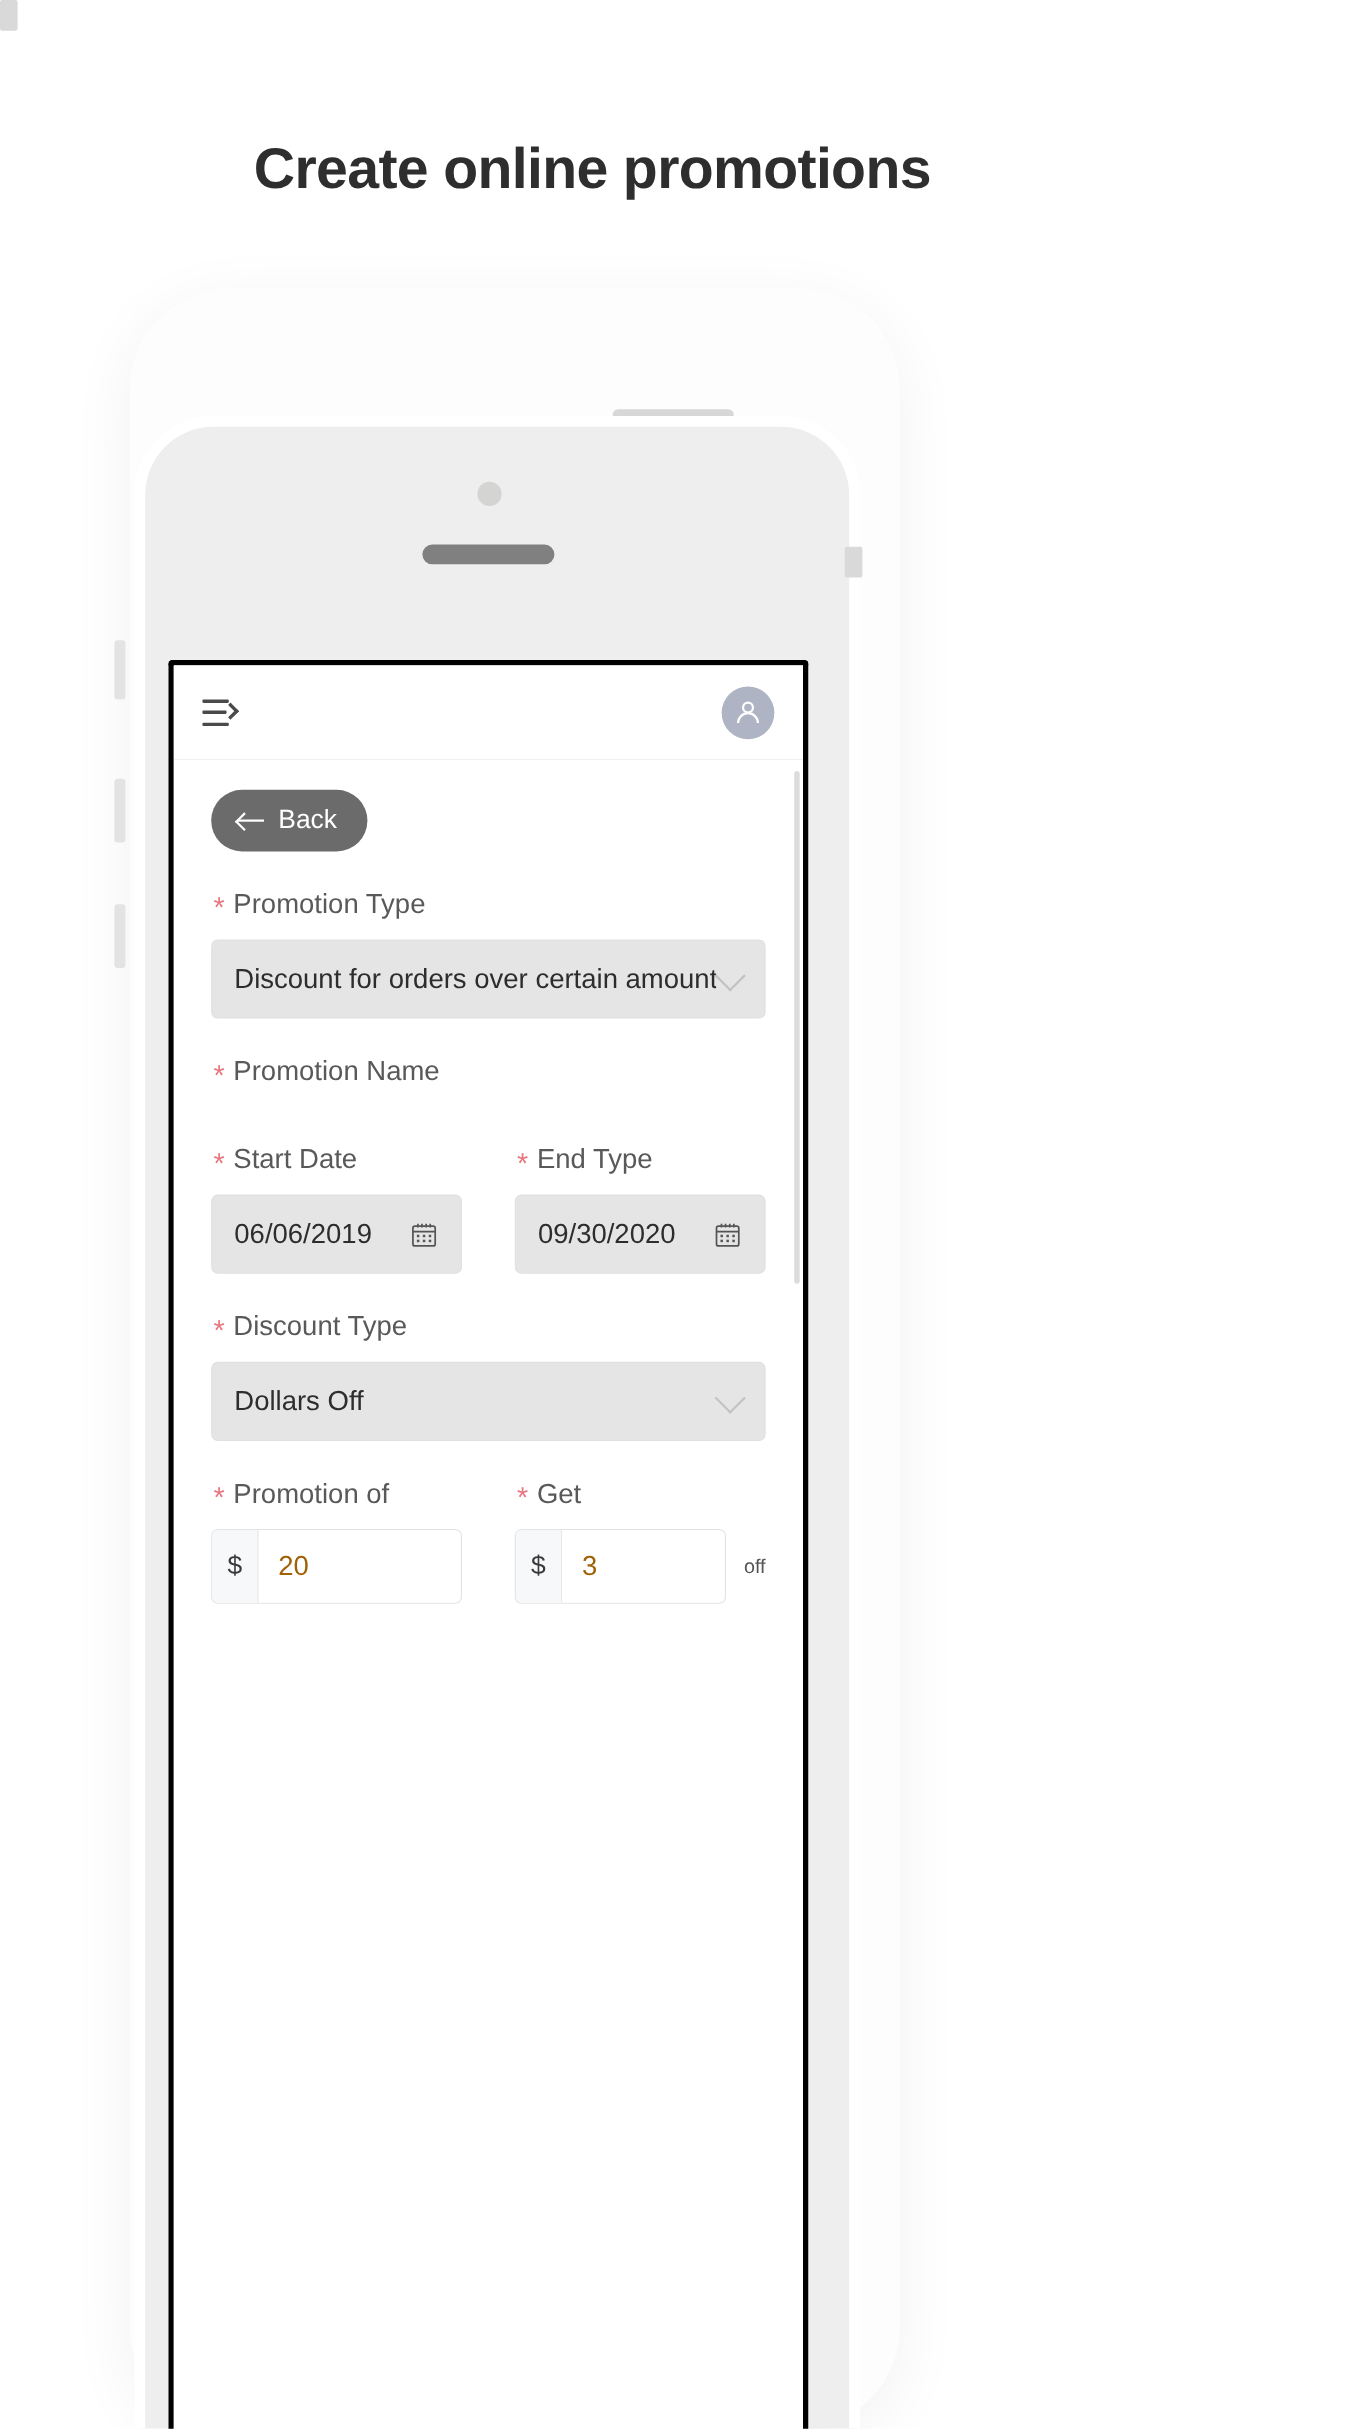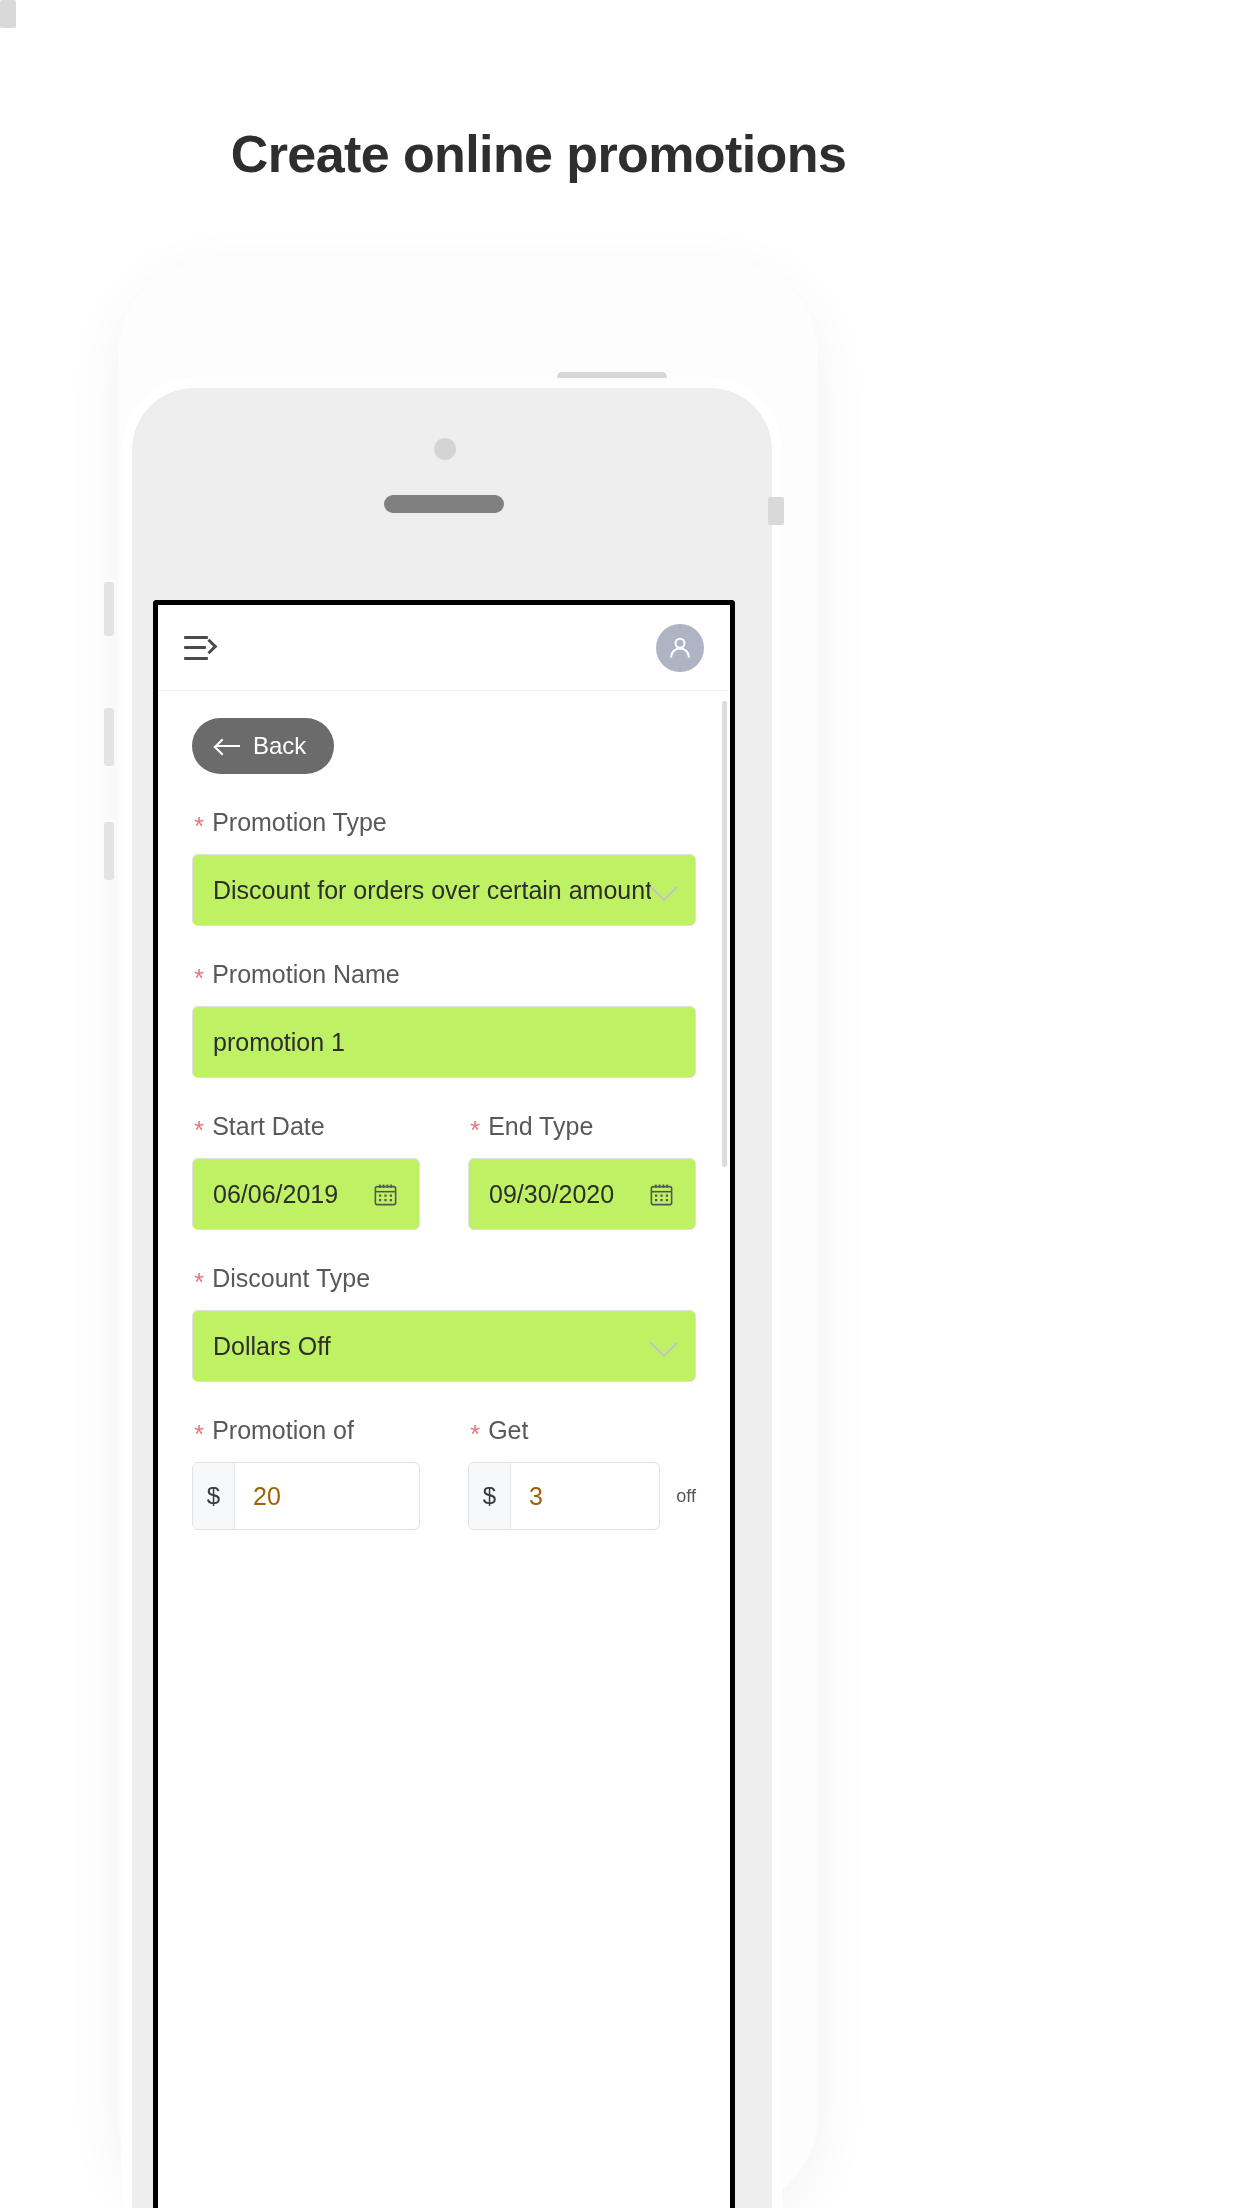--- a/index.html
+++ b/index.html
@@ -129,21 +129,21 @@
 
   .field-label {
     font-size: 25px; color: #595959; margin: 34px 0 17px 2px;
     display: flex; align-items: baseline; gap: 8px;
   }
   .req { color: #e8757f; font-size: 26px; line-height: 1; position: relative; top: 4px; }
 
   .control {
     width: 100%; height: 72px;
     border: 1px solid #e0e0e0; border-radius: 6px;
-    background: #bef264;
+    background: #e5e5e5;
     display: flex; align-items: center;
     padding: 0 20px;
     font-size: 25px; color: #2d2d2d;
     position: relative;
   }
   .control .value { flex: 1; overflow: hidden; white-space: nowrap; }
   .chev {
     width: 20px; height: 20px; border-right: 2px solid #c2c2c2;
     border-bottom: 2px solid #c2c2c2; transform: rotate(45deg) translateY(-4px);
     margin-right: 4px; flex: none;
@@ -228,23 +228,20 @@
         </div>
         <div class="control">
           <span class="value">Discount for orders over certain amount</span>
           <span class="chev"></span>
         </div>
 
         
         <div class="field-label">
           <span class="req">*</span>
           <span>Promotion Name</span>
-        </div>
-        <div class="control">
-          <span class="value">promotion 1</span>
         </div>
 
         
         <div class="row2">
           <div class="col">
             <div class="field-label">
               <span class="req">*</span>
               <span>Start Date</span>
             </div>
             <div class="control">

